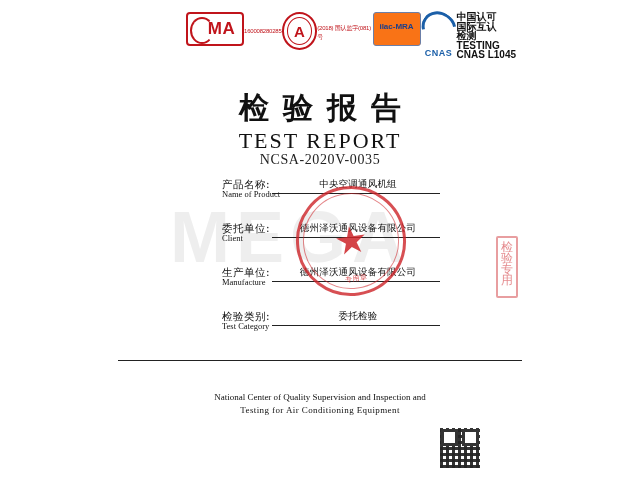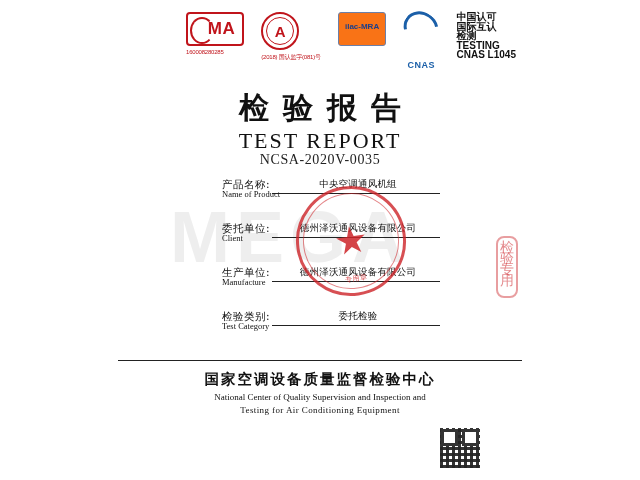--- a/index.html
+++ b/index.html
@@ -29,21 +29,22 @@
     top: 12px;
     left: 186px;
     width: 330px;
     height: 60px;
     display: flex;
     align-items: flex-start;
     justify-content: space-between;
   }
   .logo-cell {
     display: flex;
-    flex-direction: column;
+    flex-direction: row;
+    align-items: center;
     justify-content: flex-start;
   }
 
   
   .ma-badge {
     width: 54px; height: 30px;
     border: 2px solid #c0141b;
     border-radius: 4px;
     color: #c0141b;
     font-family: "Liberation Sans", sans-serif;
@@ -132,21 +133,21 @@
     border-radius: 50%;
     border-right-color: transparent;
     border-bottom-color: transparent;
     transform: rotate(35deg);
   }
   .cnas-text {
     font-family: "Liberation Sans", sans-serif;
     font-size: 9px;
     font-weight: bold;
     color: #1b5fa8;
-    margin-top: 16px;
+    margin-top: 4px;
     letter-spacing: 0.5px;
   }
 
   
   .cert-text {
     font-family: "Liberation Sans", sans-serif;
     font-size: 10px;
     line-height: 9.5px;
     color: #111;
     text-align: left;
@@ -330,24 +331,24 @@
   }
 
   
   .side-stamp {
     position: absolute;
     left: 496px;
     top: 236px;
     width: 22px;
     height: 62px;
     border: 2px solid rgba(205, 40, 45, 0.45);
-    border-radius: 8px;
+    border-radius: 2px;
     color: rgba(205, 40, 45, 0.55);
     font-family: "DejaVu Serif", serif;
-    font-size: 14px;
+    font-size: 12px;
     line-height: 11px;
     text-align: center;
     padding-top: 4px;
     box-sizing: border-box;
     pointer-events: none;
   }
 
   
   .qr {
     position: absolute;
@@ -461,19 +462,18 @@
 
   <div class="seal">
     <div class="seal-inner"></div>
     <div class="seal-star"></div>
     <div class="seal-bottom-text">专用章</div>
   </div>
 
   <div class="side-stamp">检验专用</div>
 
   <div class="org-rule"></div>
-  <div class="org-cn">国家空调设备质量监督检验中心</div>
   <div class="org-en1">National Center of Quality Supervision and Inspection and</div>
   <div class="org-en2">Testing for Air Conditioning Equipment</div>
 
   <div class="qr"></div>
 
 </div>
 
 </body></html>

